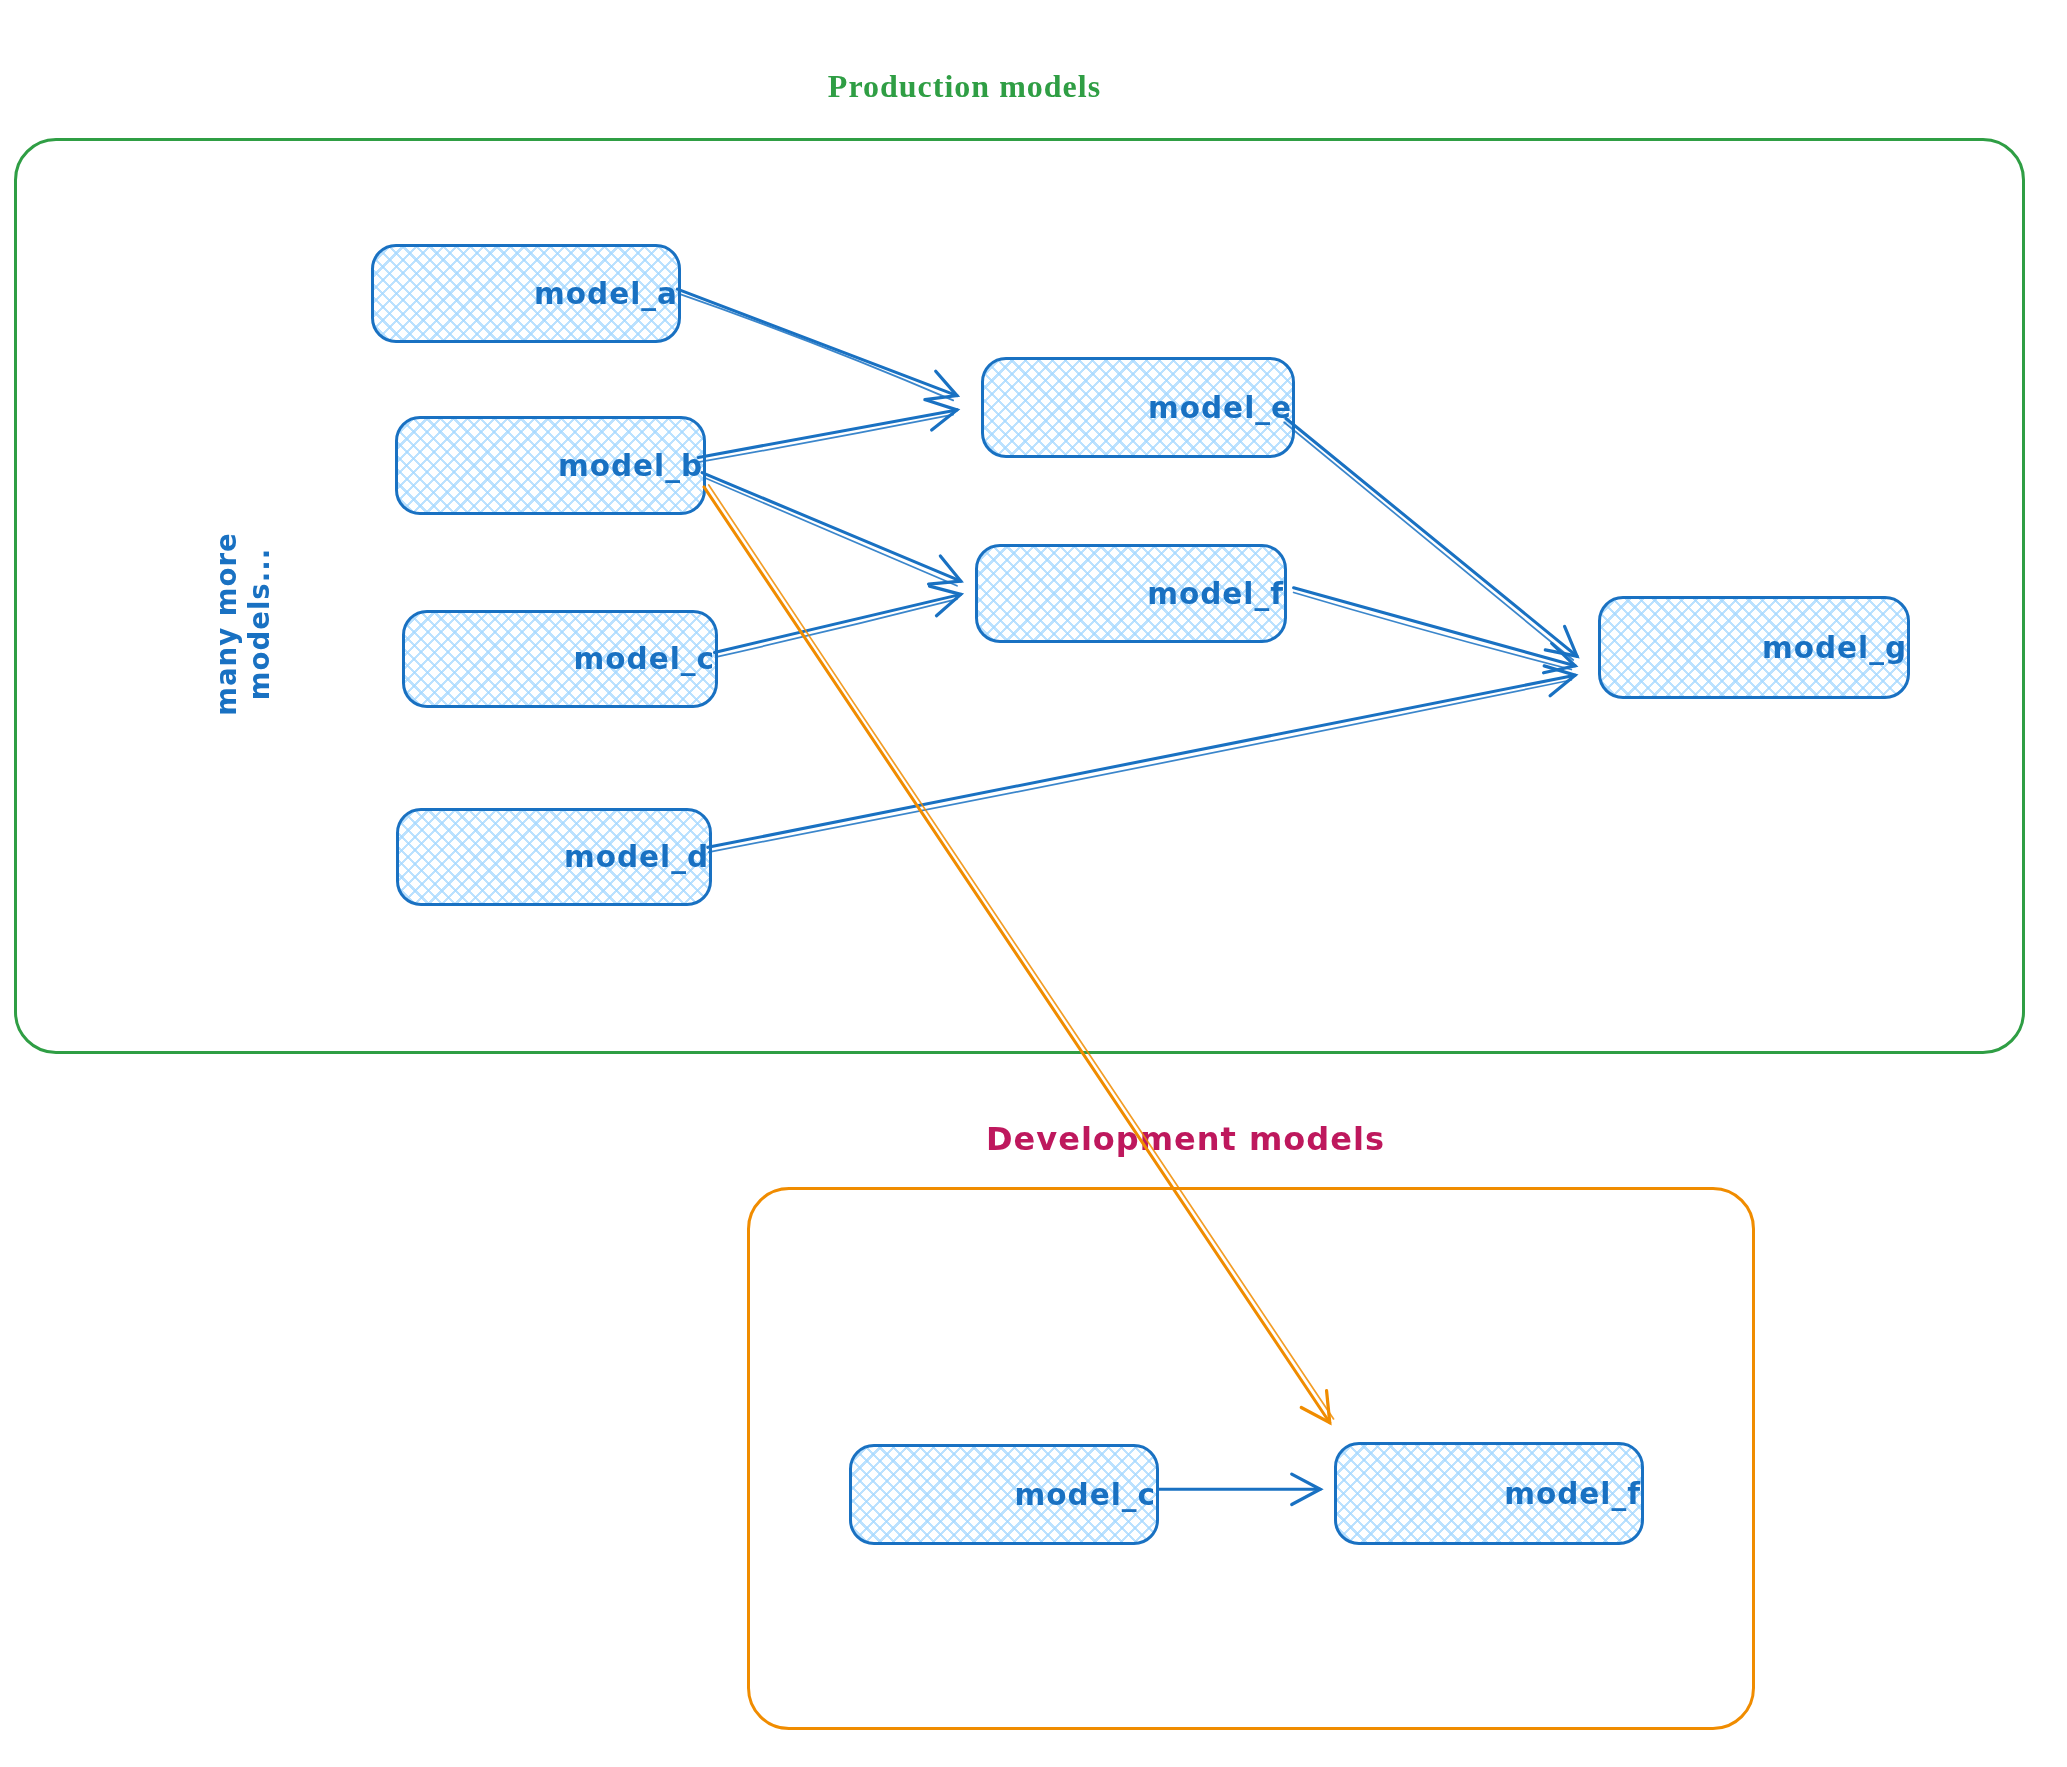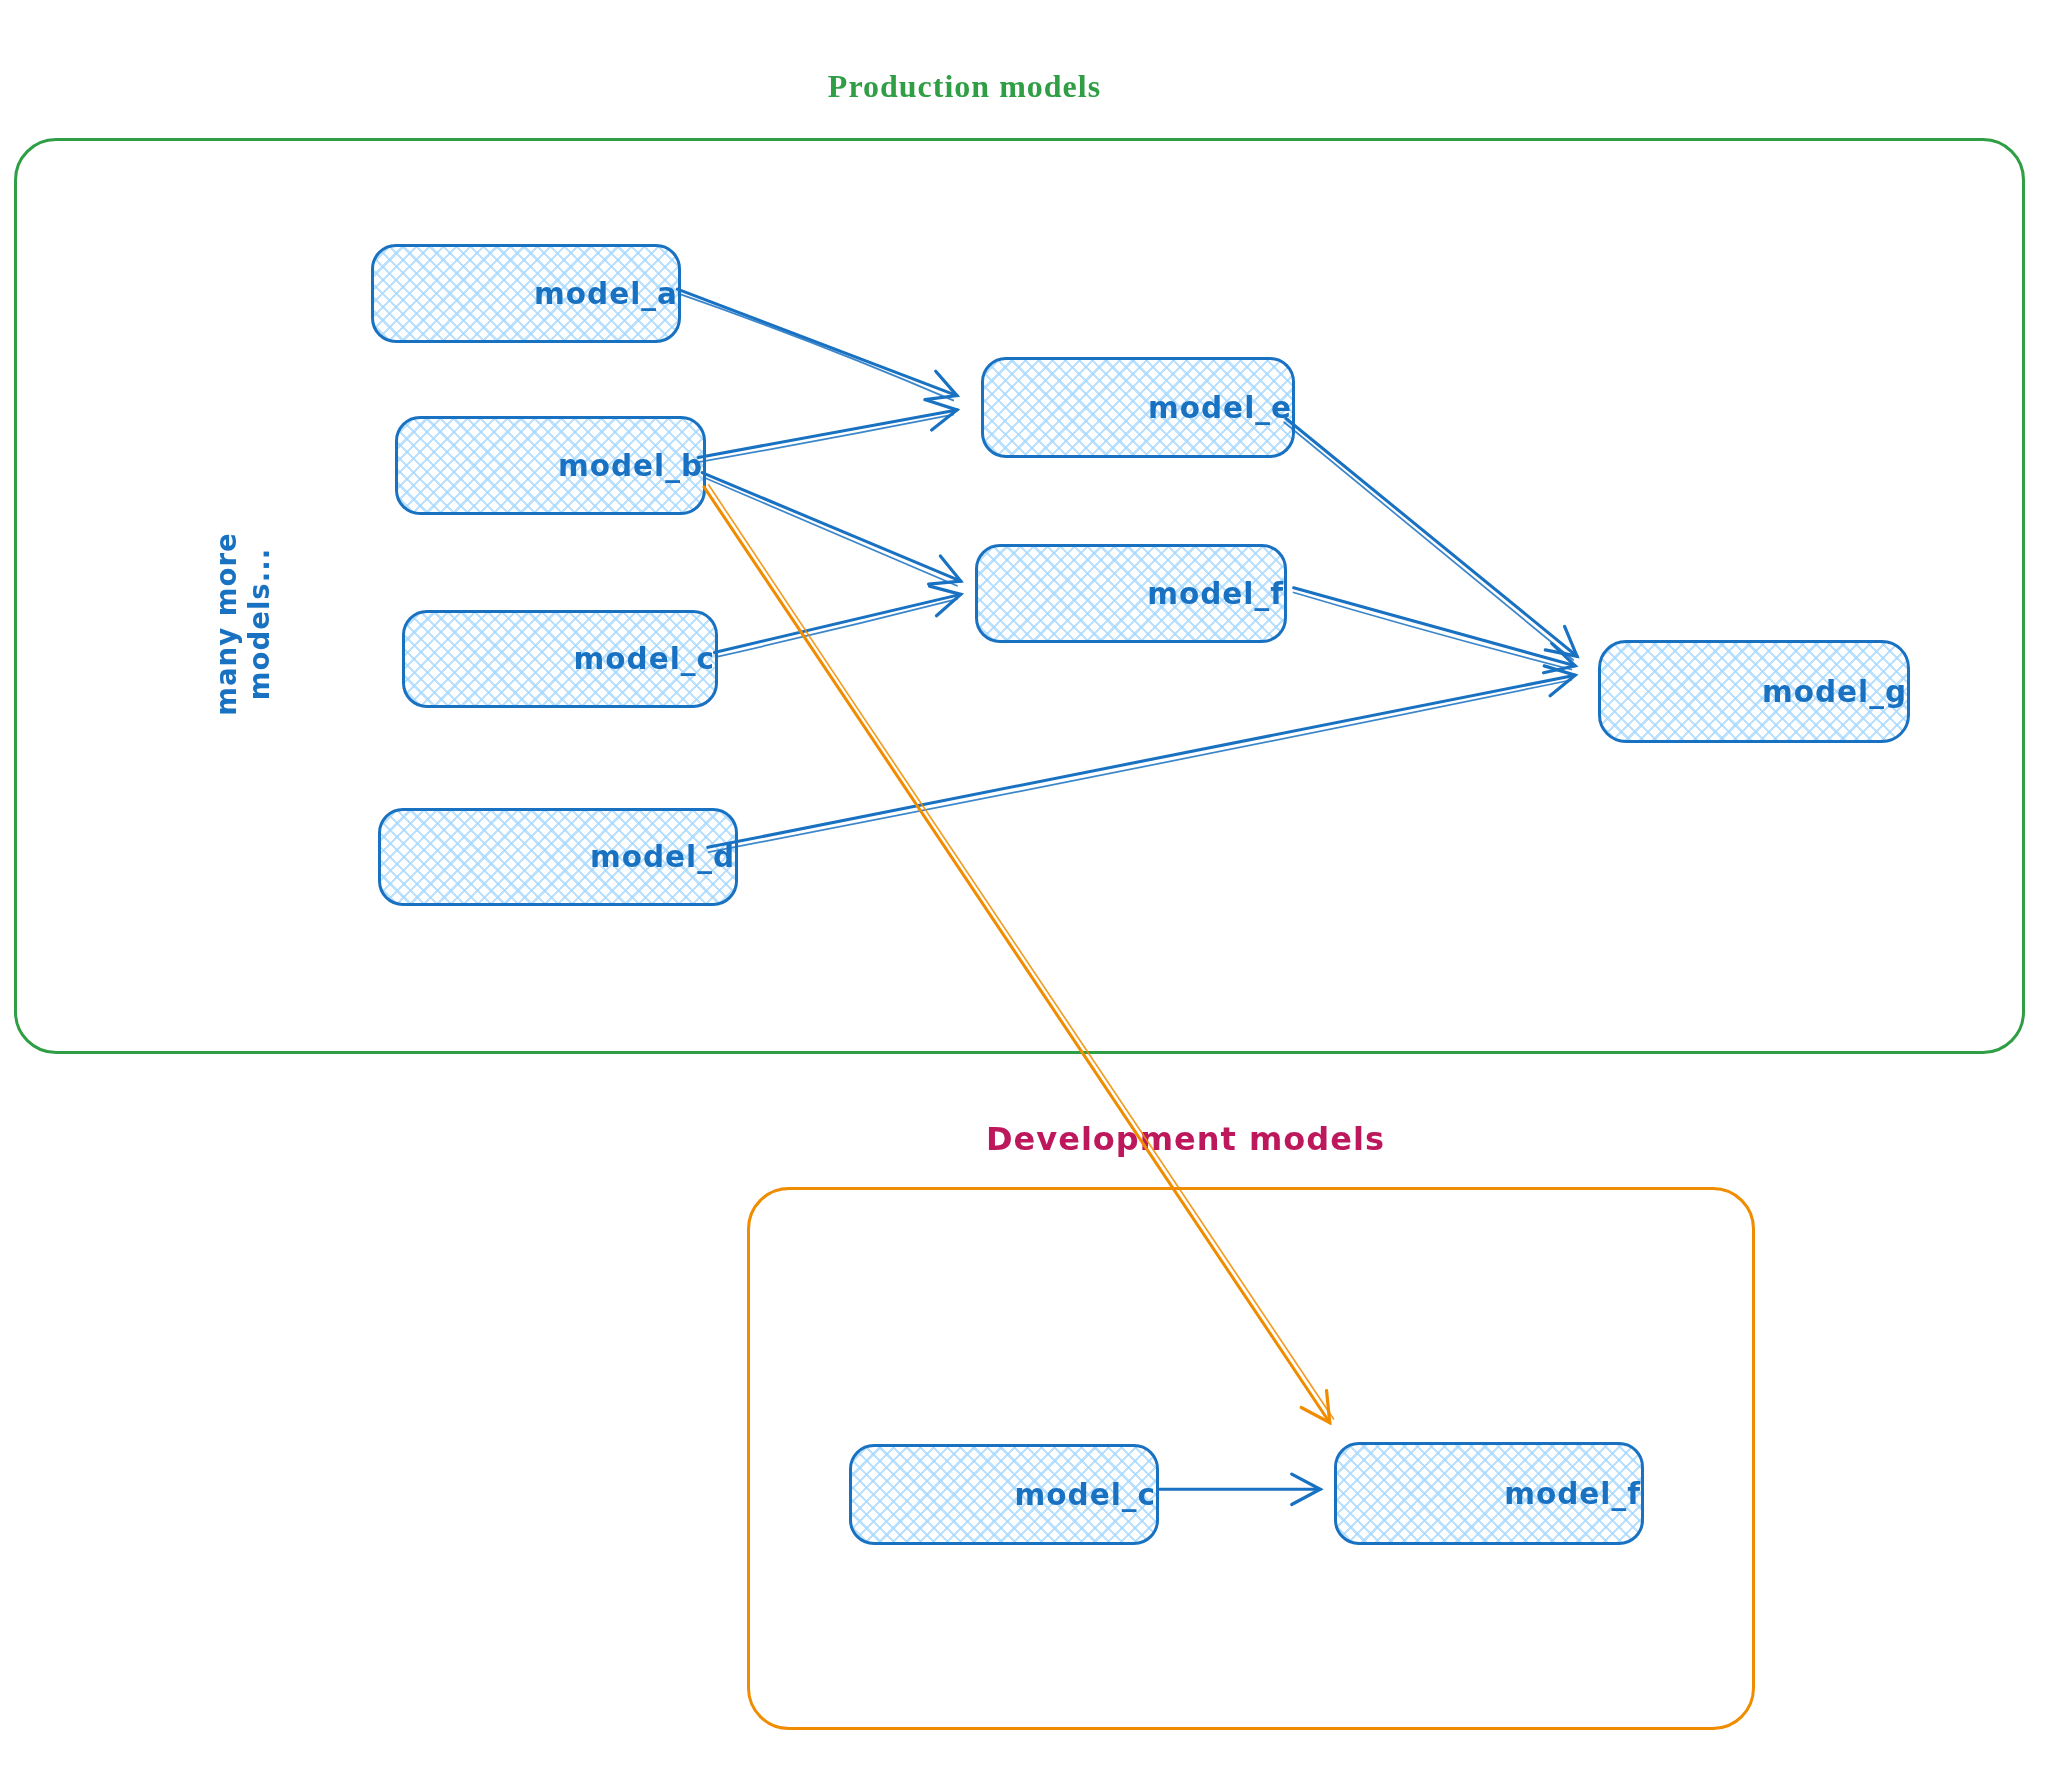--- a/index.html
+++ b/index.html
@@ -71,30 +71,30 @@
 
 <div class="node" style="left:371px;top:244px;width:304px;height:93px;">
   <span>model_a</span>
 </div>
 <div class="node" style="left:395px;top:416px;width:305px;height:93px;">
   <span>model_b</span>
 </div>
 <div class="node" style="left:402px;top:610px;width:310px;height:92px;">
   <span>model_c</span>
 </div>
-<div class="node" style="left:378px;top:808px;width:310px;height:92px;padding-left:44px;">
+<div class="node" style="left:396px;top:808px;width:310px;height:92px;">
   <span>model_d</span>
 </div>
 <div class="node" style="left:973px;top:357px;width:308px;height:95px;margin-left:8px;">
   <span>model_e</span>
 </div>
 <div class="node" style="left:975px;top:544px;width:306px;height:93px;">
   <span>model_f</span>
 </div>
-<div class="node" style="left:1598px;top:640px;width:306px;height:97px;border-radius:28px;">
+<div class="node" style="left:1598px;top:596px;width:306px;height:97px;">
   <span>model_g</span>
 </div>
 
 <div class="node" style="left:849px;top:1444px;width:304px;height:95px;">
   <span>model_c</span>
 </div>
 <div class="node" style="left:1334px;top:1442px;width:304px;height:97px;">
   <span>model_f</span>
 </div>
 

